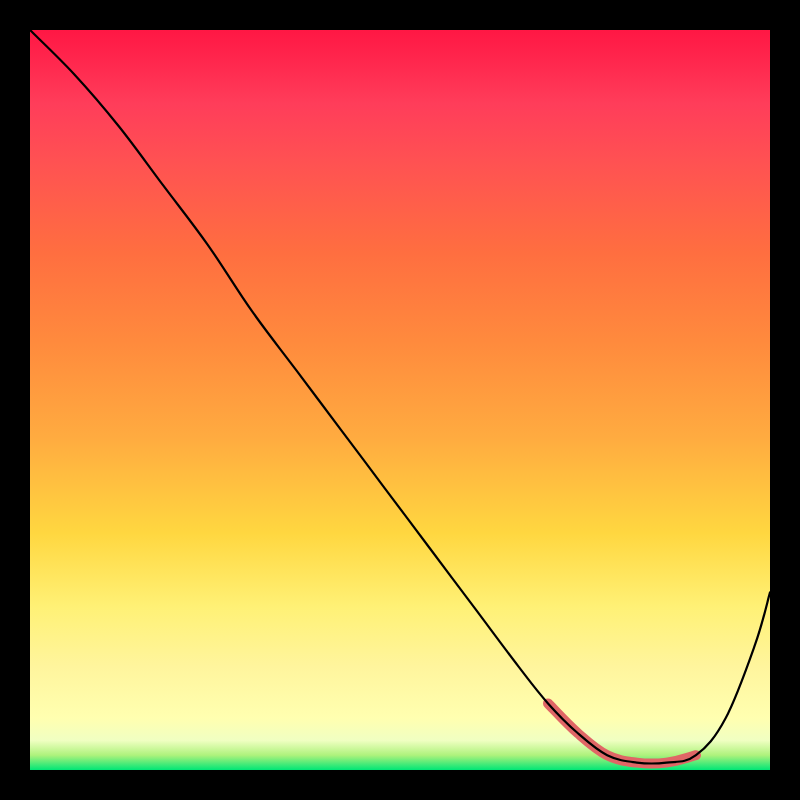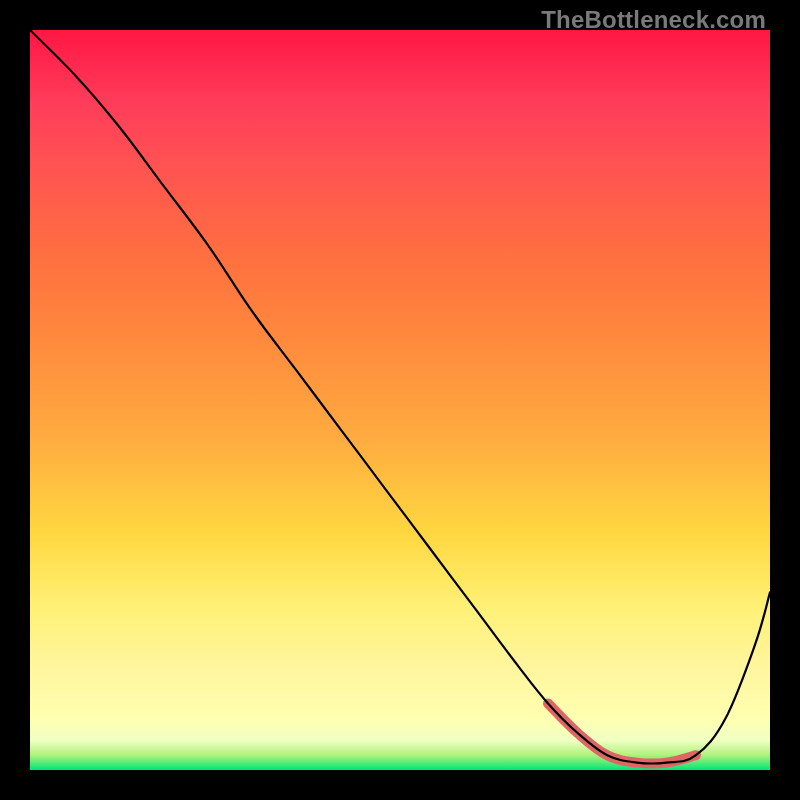--- a/index.html
+++ b/index.html
@@ -71,21 +71,20 @@
     stroke-width: 10;
     stroke-linecap: round;
     stroke-linejoin: round;
   }
 </style>
 </head>
 <body>
 
 <div class="frame">
 
-  <div class="watermark">TheBottleneck.com</div>
 
   <div class="plot-area">
     <svg class="curve" viewBox="0 0 740 740" preserveAspectRatio="none">
       <path id="accent-path" class="accent-line" d="M 518.0 673.4 C 523.3 678.7, 536.9 693.7, 547.6 703.0 C 558.3 712.3, 566.5 719.9, 577.2 725.2 C 587.9 730.5, 596.1 731.3, 606.8 732.6 C 617.5 733.9, 625.7 733.9, 636.4 732.6 C 647.1 731.3, 660.7 726.5, 666.0 725.2"></path>
       <path id="main-path" class="black-line" d="M 0.0 0.0 C 8.0 8.0, 28.4 27.1, 44.4 44.4 C 60.4 61.7, 72.8 76.2, 88.8 96.2 C 104.8 116.2, 117.2 134.1, 133.2 155.4 C 149.2 176.7, 161.6 192.0, 177.6 214.6 C 193.6 237.2, 206.0 258.6, 222.0 281.2 C 238.0 303.8, 250.4 319.1, 266.4 340.4 C 282.4 361.7, 294.8 378.3, 310.8 399.6 C 326.8 420.9, 339.2 437.5, 355.2 458.8 C 371.2 480.1, 383.6 496.7, 399.6 518.0 C 415.6 539.3, 428.0 555.9, 444.0 577.2 C 460.0 598.5, 475.1 619.1, 488.4 636.4 C 501.7 653.7, 507.3 661.4, 518.0 673.4 C 528.7 685.4, 536.9 693.7, 547.6 703.0 C 558.3 712.3, 566.5 719.9, 577.2 725.2 C 587.9 730.5, 596.1 731.3, 606.8 732.6 C 617.5 733.9, 625.7 733.9, 636.4 732.6 C 647.1 731.3, 655.3 733.2, 666.0 725.2 C 676.7 717.2, 684.9 708.2, 695.6 688.2 C 706.3 668.2, 717.2 636.8, 725.2 614.2 C 733.2 591.6, 737.3 571.7, 740.0 562.4"></path>
     </svg>
   </div>
 
 </div>
 

